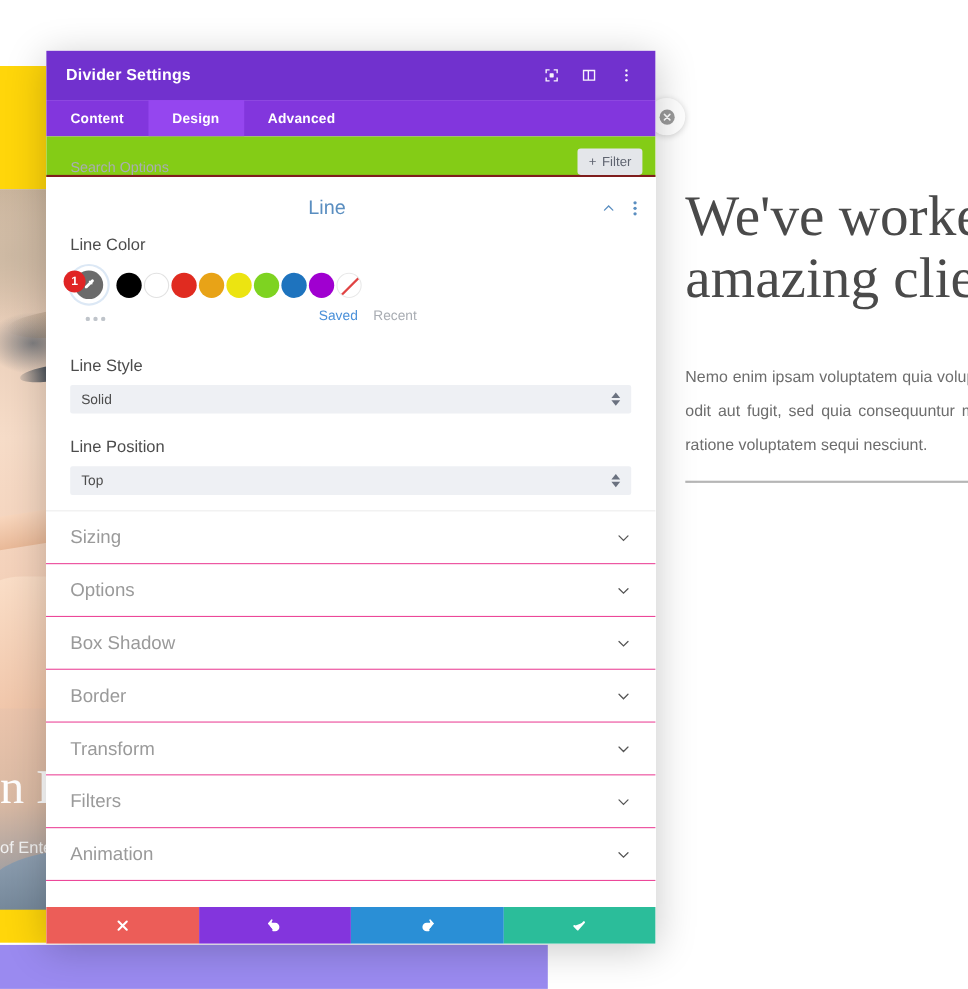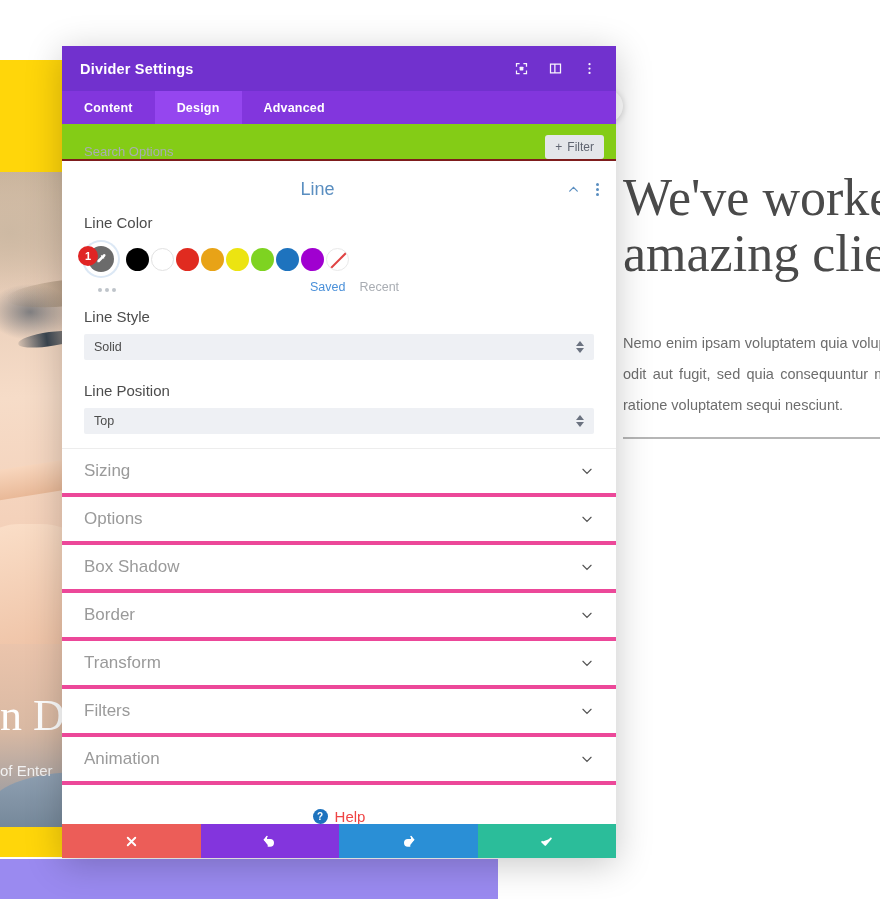--- a/index.html
+++ b/index.html
@@ -93,21 +93,21 @@
   .canvas-close {
     position: absolute; left: 589px; top: 89px; width: 34px; height: 34px;
     border-radius: 50%; background: #ffffff;
     box-shadow: 0 1px 6px rgba(0,0,0,.18);
     display: flex; align-items: center; justify-content: center;
   }
   .canvas-close svg { width: 15px; height: 15px; }
 
   
   .modal {
-    position: absolute; left: 62px; top: 46px; width: 554px; height: 812px;
+    position: absolute; left: 42px; top: 46px; width: 554px; height: 812px;
     background: #ffffff;
     box-shadow: 0 6px 34px rgba(0,0,0,.22);
     display: flex; flex-direction: column; overflow: hidden;
   }
 
   .modal-header {
     height: 45px; background: #7131ce;
     display: flex; align-items: center; padding: 0 18px;
     flex: 0 0 45px;
   }
@@ -229,21 +229,21 @@
   }
   .select-arrows .up, .select-arrows .dn {
     width: 0; height: 0; border-left: 4px solid transparent; border-right: 4px solid transparent;
   }
   .select-arrows .up { border-bottom: 5px solid #6b7280; }
   .select-arrows .dn { border-top: 5px solid #6b7280; }
 
   
   .section-row {
     height: 48px; display: flex; align-items: center; padding: 0 22px;
-    border-bottom: 4px solid #ec4899; cursor: pointer;
+    border-bottom: 1px solid #ec4899; cursor: pointer;
   }
   .section-row-title { flex: 1; font-size: 17px; color: #9a9a9a; font-weight: 400; }
   .section-row svg { width: 14px; height: 14px; stroke: #555; fill: none; stroke-width: 2; }
 
   .help-row {
     height: 62px; display: flex; align-items: center; justify-content: center;
     gap: 7px; cursor: pointer;
   }
   .help-badge {
     width: 15px; height: 15px; border-radius: 50%; background: #1e73be;
@@ -392,21 +392,21 @@
               <i></i>
               <i></i>
               <i></i>
             </span>
           <div class="palette-tabs">
             <span class="palette-tab active">Saved</span>
             <span class="palette-tab">Recent</span>
           </div>
         </div>
 
-        <div class="field" style="margin-top:4px">
+        <div class="field" style="margin-top:20px">
           <span class="field-label">Line Style</span>
           <div class="select-wrap">
             <select class="select-box">
               <option>Solid</option>
             </select>
             <span class="select-arrows">
                 <span class="up"></span>
                 <span class="dn"></span>
               </span>
           </div>

